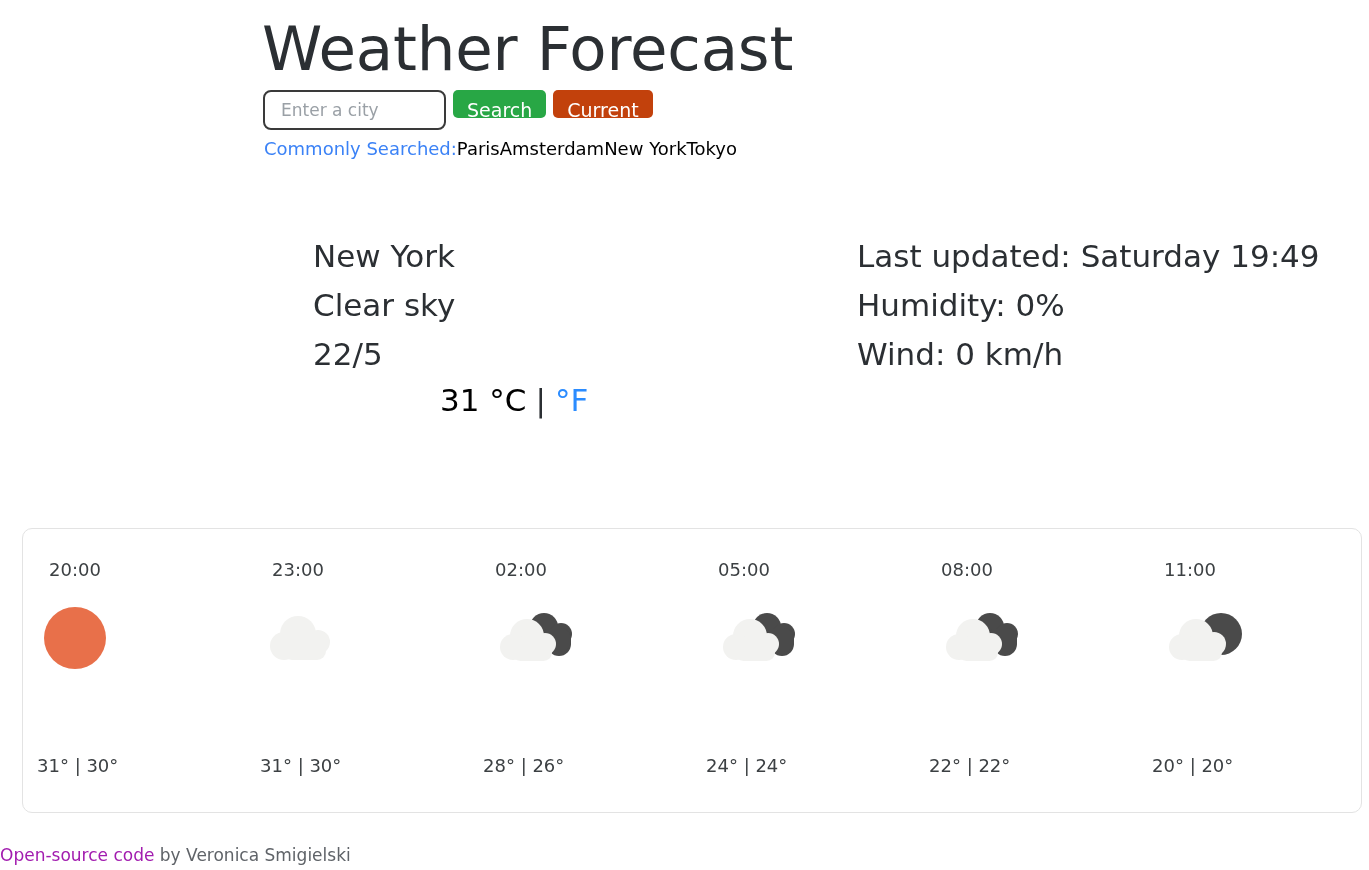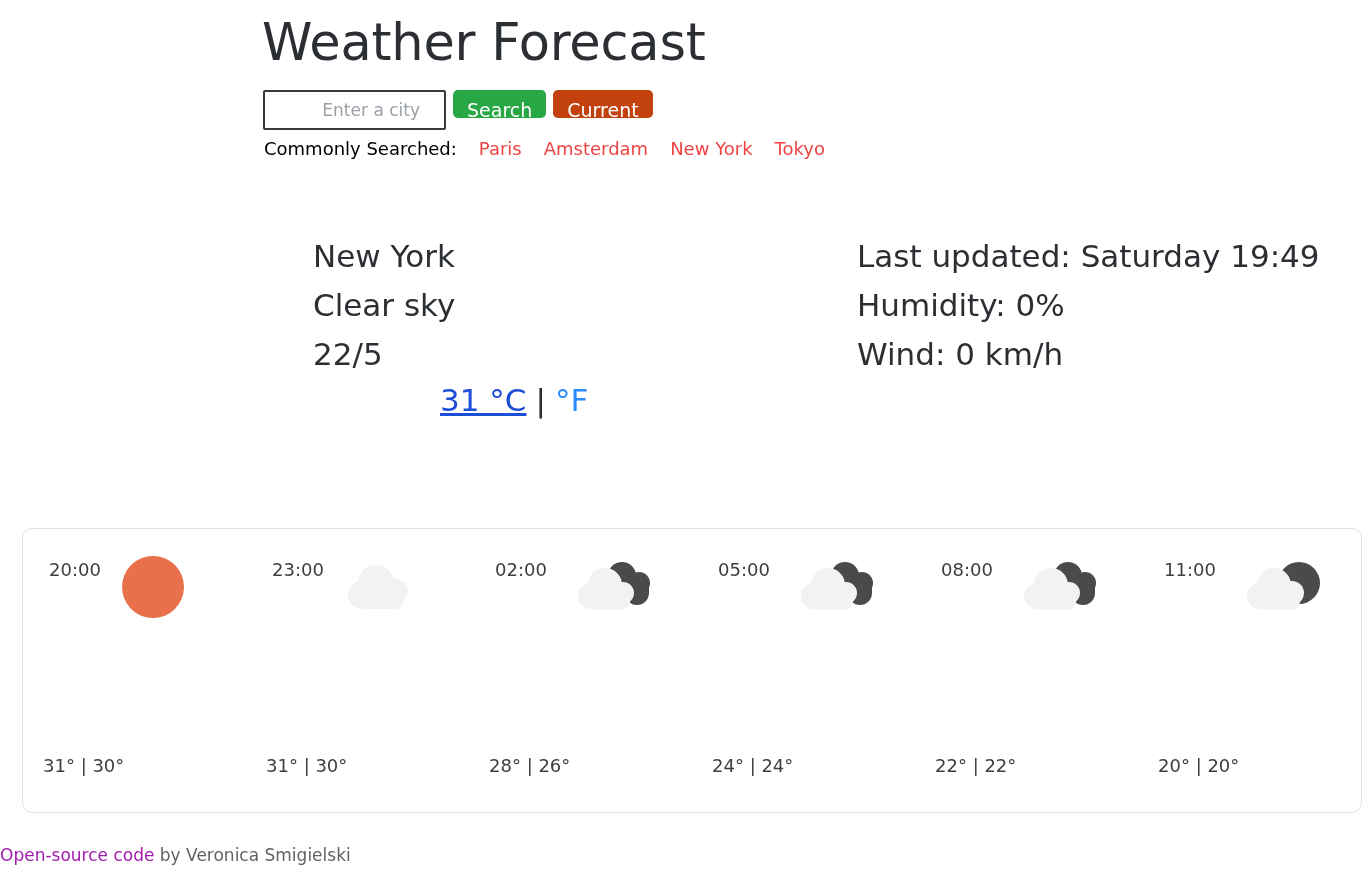--- a/index.html
+++ b/index.html
@@ -9,101 +9,100 @@
     background: #ffffff;
     font-family: "DejaVu Sans", "Liberation Sans", sans-serif;
     color: #212529;
     overflow: hidden;
   }
   .page { position: relative; width: 1369px; height: 870px; }
 
   
   .app-title {
     position: absolute; left: 262px; top: 14px;
-    font-size: 51px; font-weight: 400; line-height: 1.15;
+    font-size: 61px; font-weight: 400; line-height: 1.15;
     color: #2b2f33; letter-spacing: -0.2px;
     white-space: nowrap;
   }
 
   .search-row {
     position: absolute; left: 263px; top: 90px;
     display: flex; align-items: flex-start; gap: 0;
   }
   .city-input {
     width: 183px; height: 40px;
-    border: 2px solid #3a3a3a; border-radius: 2px;
-    padding: 0 24px;
+    border: 2px solid #3a3a3a; border-radius: 8px;
+    padding: 0 16px;
     font-family: "DejaVu Sans", "Liberation Sans", sans-serif;
     font-size: 17px; color: #212529; background: #fff;
     outline: none;
-    text-align: right;
   }
   .city-input::placeholder { color: #9aa0a6; }
   .btn {
     height: 28px; border: none; border-radius: 5px;
     color: #fff; font-size: 19px; line-height: 40px;
     font-family: "DejaVu Sans", "Liberation Sans", sans-serif;
     cursor: pointer; padding: 0 14px; margin-left: 7px;
     white-space: nowrap;
   }
   .btn-search { background: #28a745; }
   .btn-current { background: #c2410c; }
 
   .common-row {
     position: absolute; left: 264px; top: 138px;
     font-size: 18px; color: #3c4043; white-space: nowrap;
   }
-  .common-label { color: #000000; text-align: center; }
+  .common-label { color: #3b82f6; text-align: center; }
   .city-link {
-    color: #ef4444; text-decoration: none;
-    margin-left: 22px; cursor: pointer;
+    color: #000000; text-decoration: none;
+    cursor: pointer;
   }
 
   
   .current { position: absolute; left: 0; top: 232px; width: 1369px; height: 260px; }
   .cur-left { position: absolute; left: 313px; top: 0; }
   .cur-right { position: absolute; left: 857px; top: 0; }
   .cur-line {
     font-size: 31px; line-height: 49px;
     color: #2b2f33; white-space: nowrap; font-weight: 400;
   }
 
   .temp-row {
     position: absolute; left: 440px; top: 148px;
     font-size: 31px; line-height: 40px; color: #2b2f33;
     white-space: nowrap;
   }
-  .unit-c { color: #1d4ed8; text-decoration: underline; }
+  .unit-c { color: #000000; }
   .sep-bar { color: #2b2f33; margin: 0 9px; }
   .unit-f { color: #2b8cff; cursor: pointer; }
 
   .cur-icon { position: absolute; left: 345px; top: 408px; }
 
   
   .forecast-card {
     position: absolute; left: 22px; top: 528px;
     width: 1340px; height: 285px;
     border: 1px solid #e3e3e3; border-radius: 10px;
     background: #fff;
   }
   .hours { position: absolute; inset: 0; display: flex; }
   .hour-col {
     flex: 1 1 0; position: relative;
-    display: flex; flex-direction: row; align-items: flex-start;
+    display: flex; flex-direction: column; align-items: flex-start;
   }
   .hour-label {
     margin-left: 26px; margin-top: 30px;
     font-size: 18px; color: #3c4043; white-space: nowrap;
   }
   .hour-icon {
     margin-left: 20px; margin-top: 26px;
     width: 110px; height: 80px; position: relative;
   }
   .hour-temp {
-    position: absolute; left: 20px; bottom: 36px;
+    position: absolute; left: 14px; bottom: 36px;
     font-size: 18px; color: #3c4043; white-space: nowrap;
   }
 
   
   .icn { display: block; }
 
   
   .footer {
     position: absolute; left: 0; top: 845px;
     font-size: 17px; color: #5f6368; white-space: nowrap;

